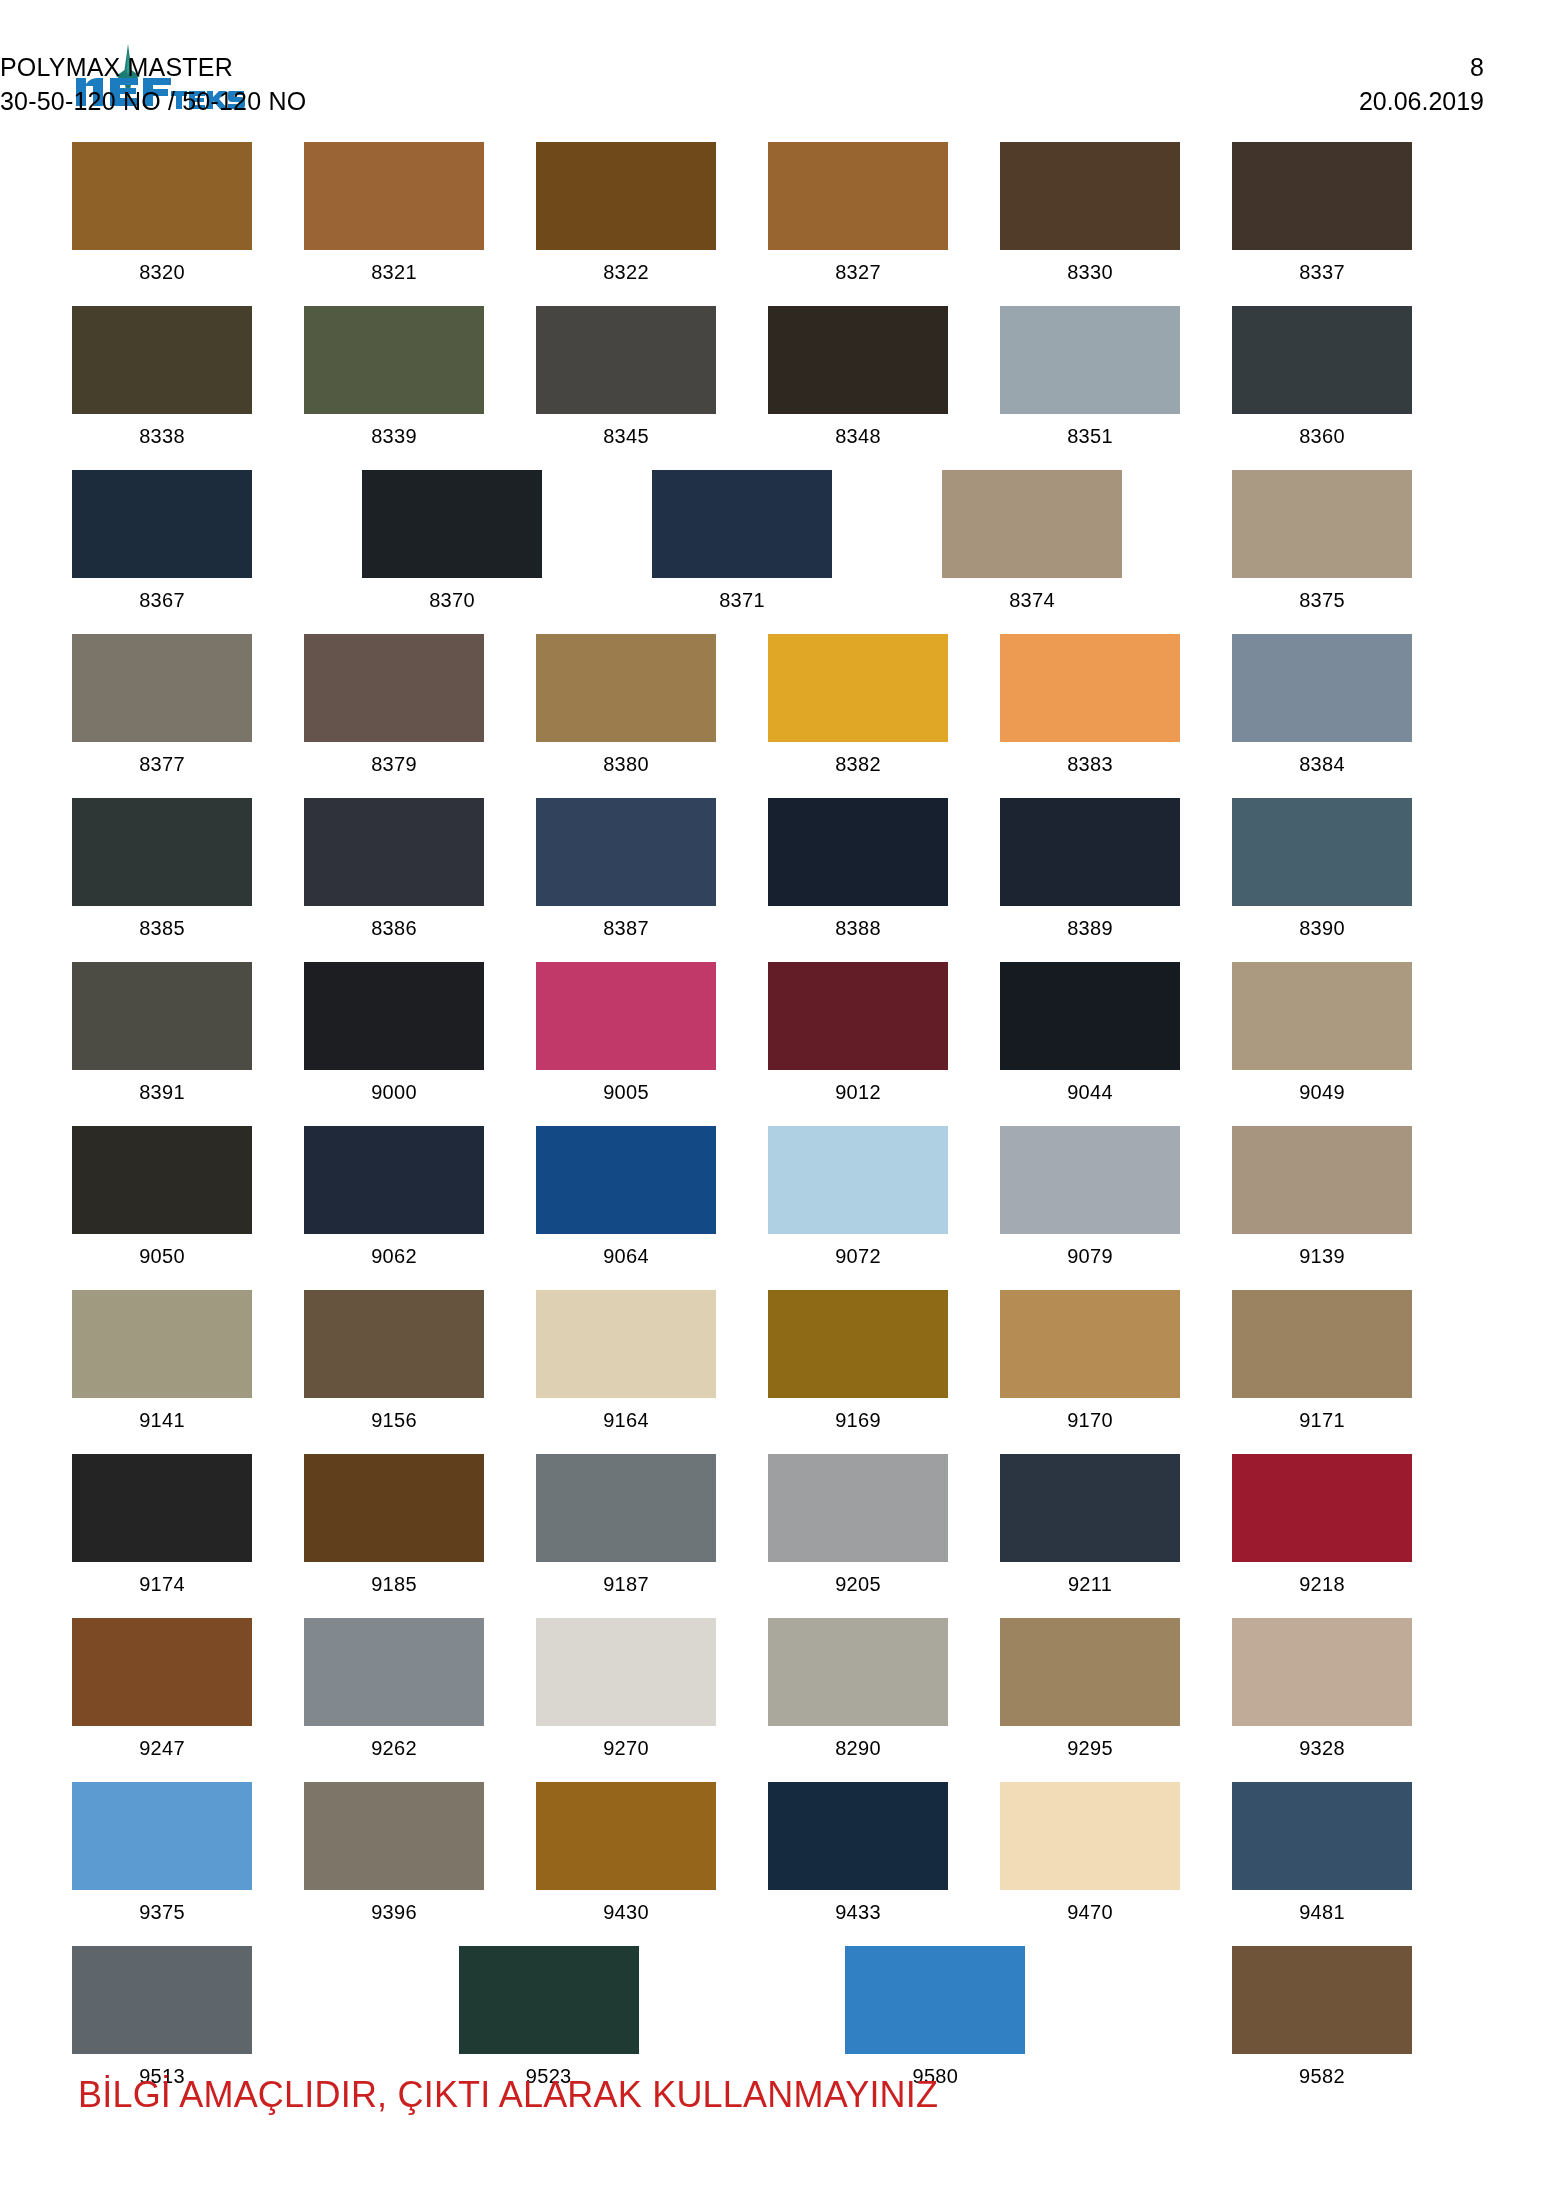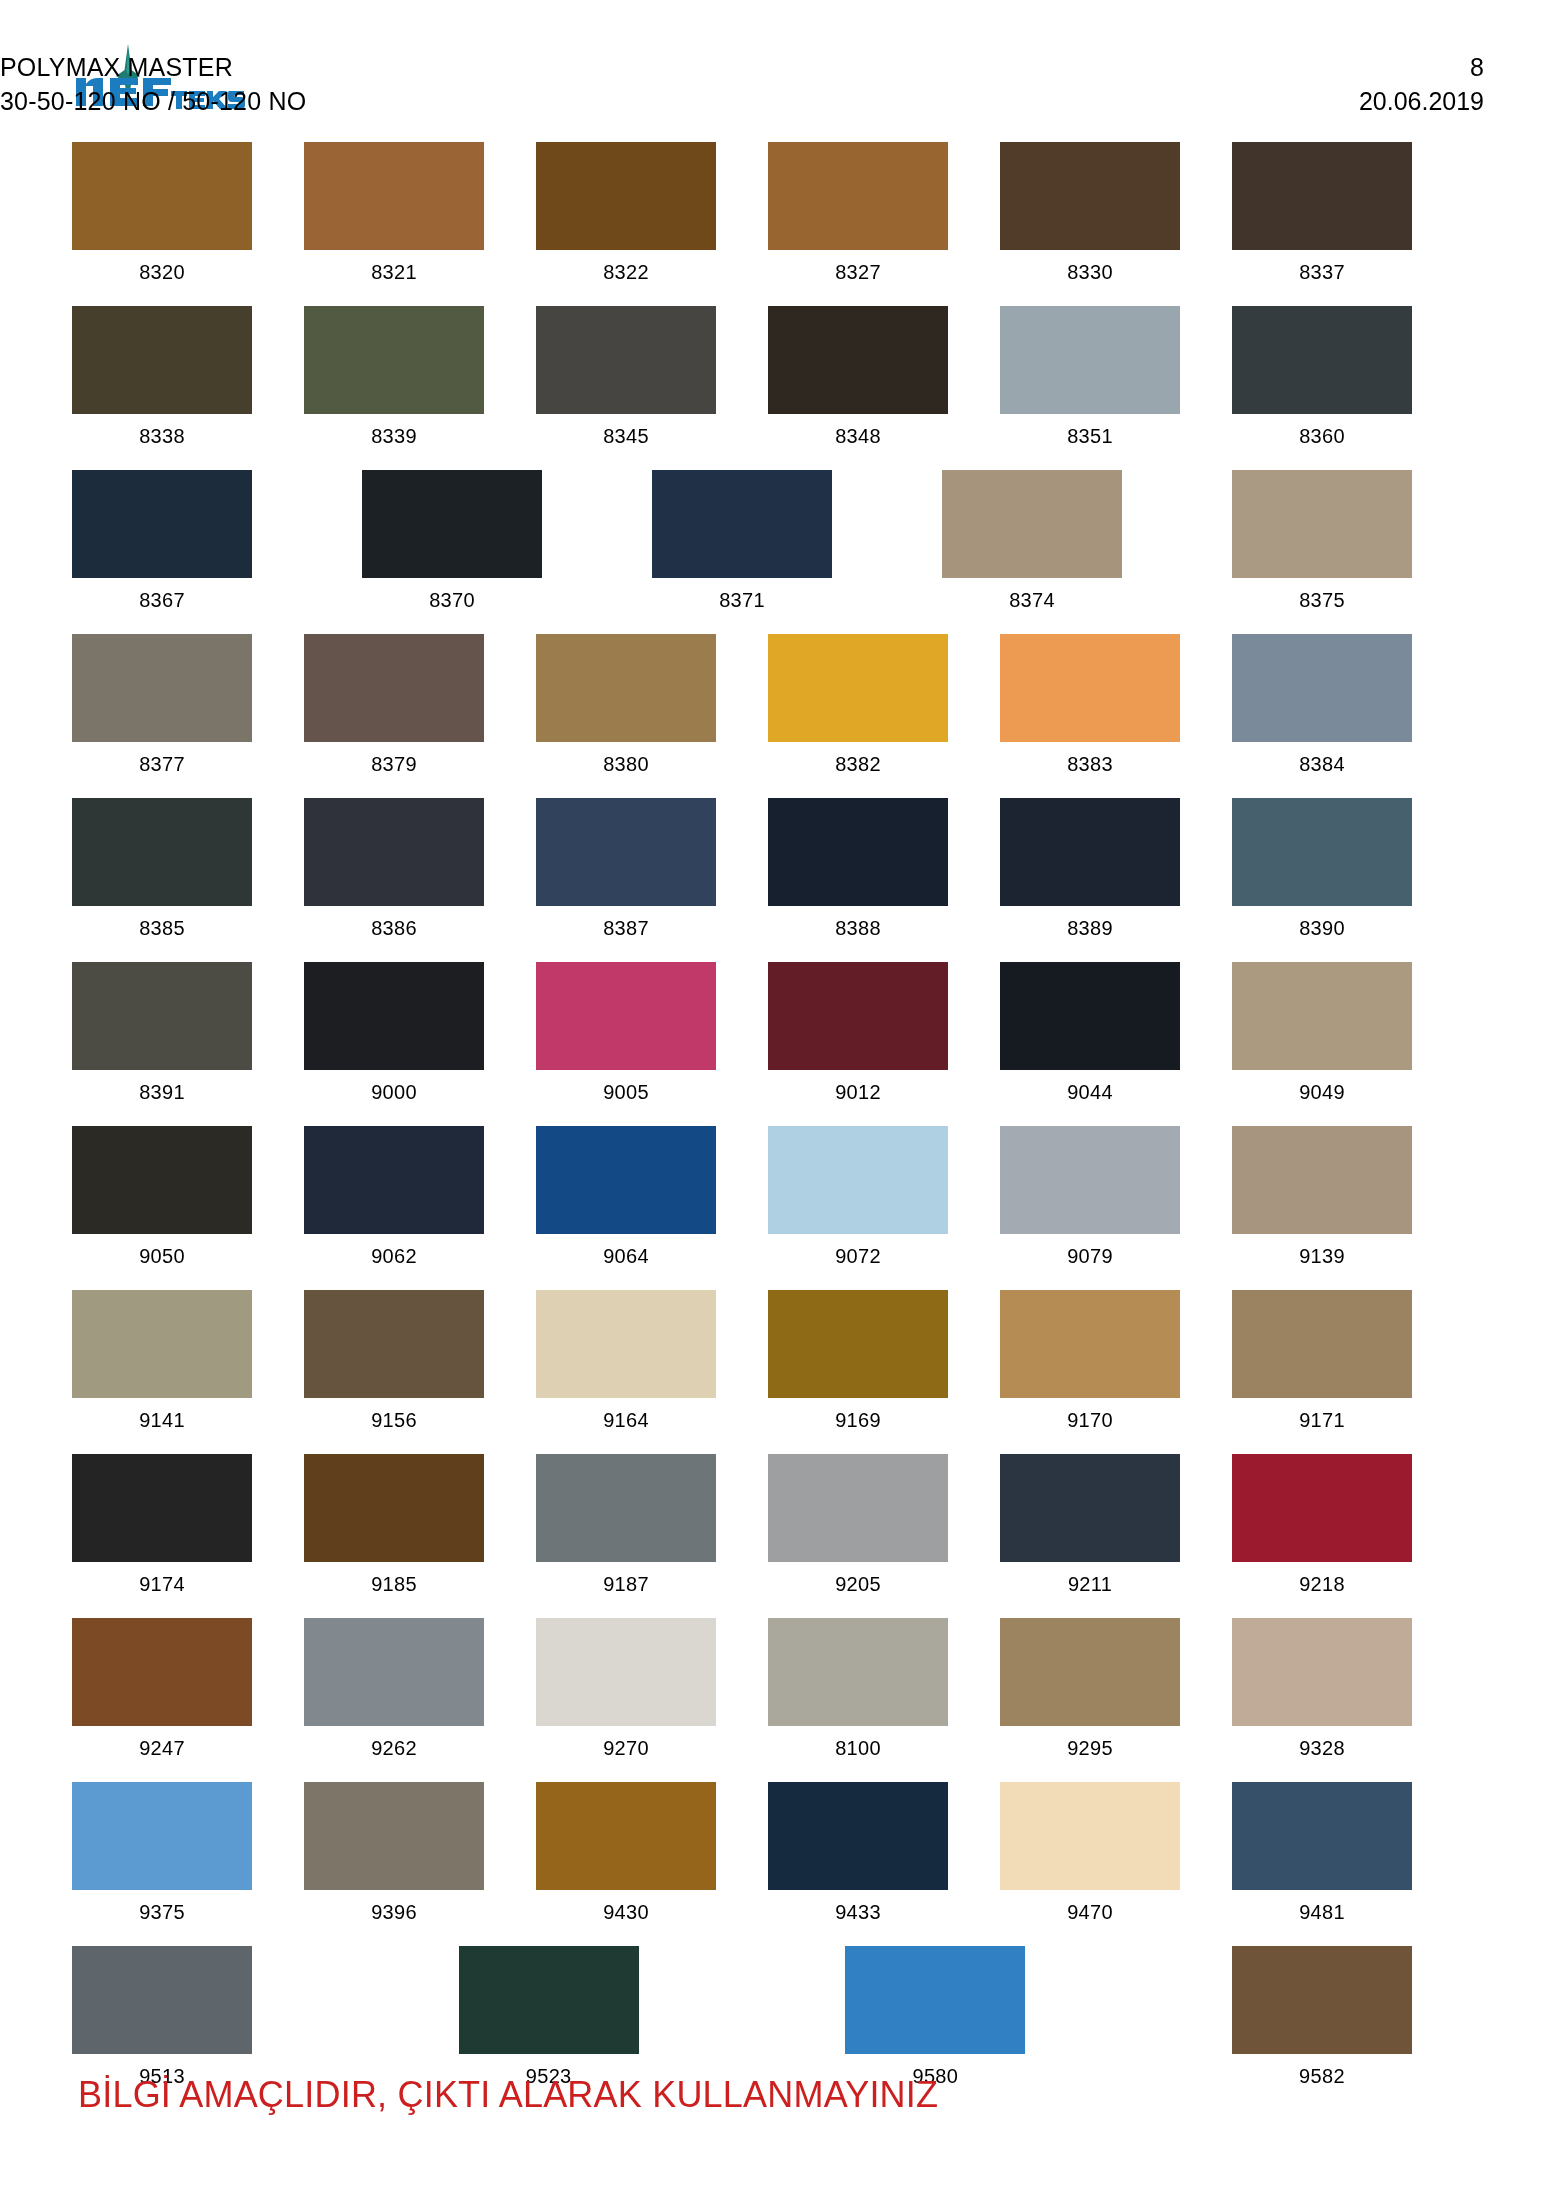--- a/index.html
+++ b/index.html
@@ -417,21 +417,21 @@
         <div class="swatch-cell">
           <div class="swatch-chip" title="9262" style="background: rgb(130, 137, 142);"></div>
           <div class="swatch-label">9262</div>
         </div>
         <div class="swatch-cell">
           <div class="swatch-chip" title="9270" style="background: rgb(217, 215, 208);"></div>
           <div class="swatch-label">9270</div>
         </div>
         <div class="swatch-cell">
           <div class="swatch-chip" title="9290" style="background: rgb(170, 167, 156);"></div>
-          <div class="swatch-label">8100</div>
+          <div class="swatch-label">8290</div>
         </div>
         <div class="swatch-cell">
           <div class="swatch-chip" title="9295" style="background: rgb(156, 132, 97);"></div>
           <div class="swatch-label">9295</div>
         </div>
         <div class="swatch-cell">
           <div class="swatch-chip" title="9328" style="background: rgb(191, 171, 151);"></div>
           <div class="swatch-label">9328</div>
         </div>
       </div>

